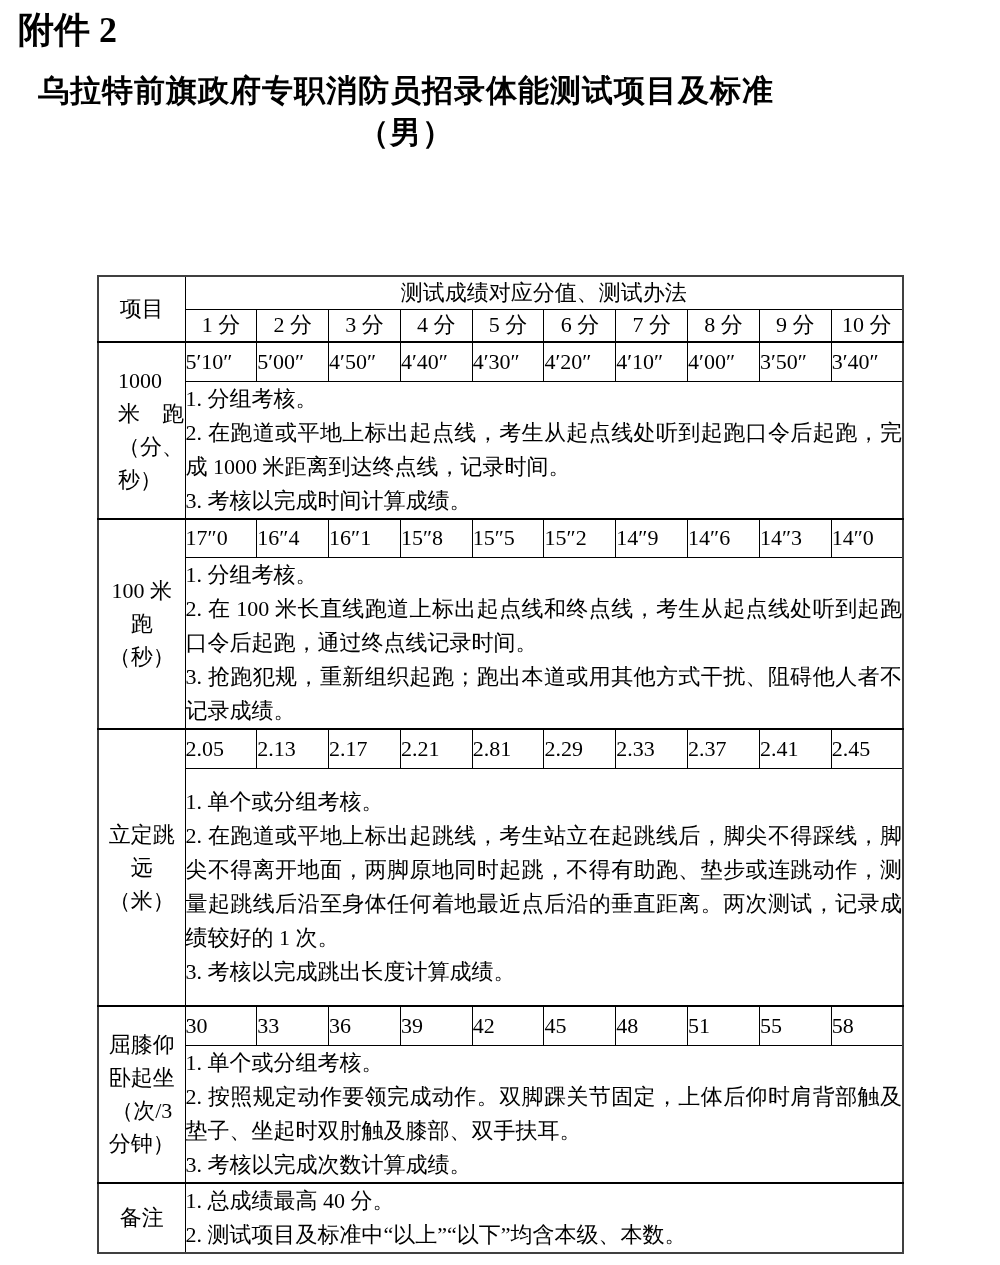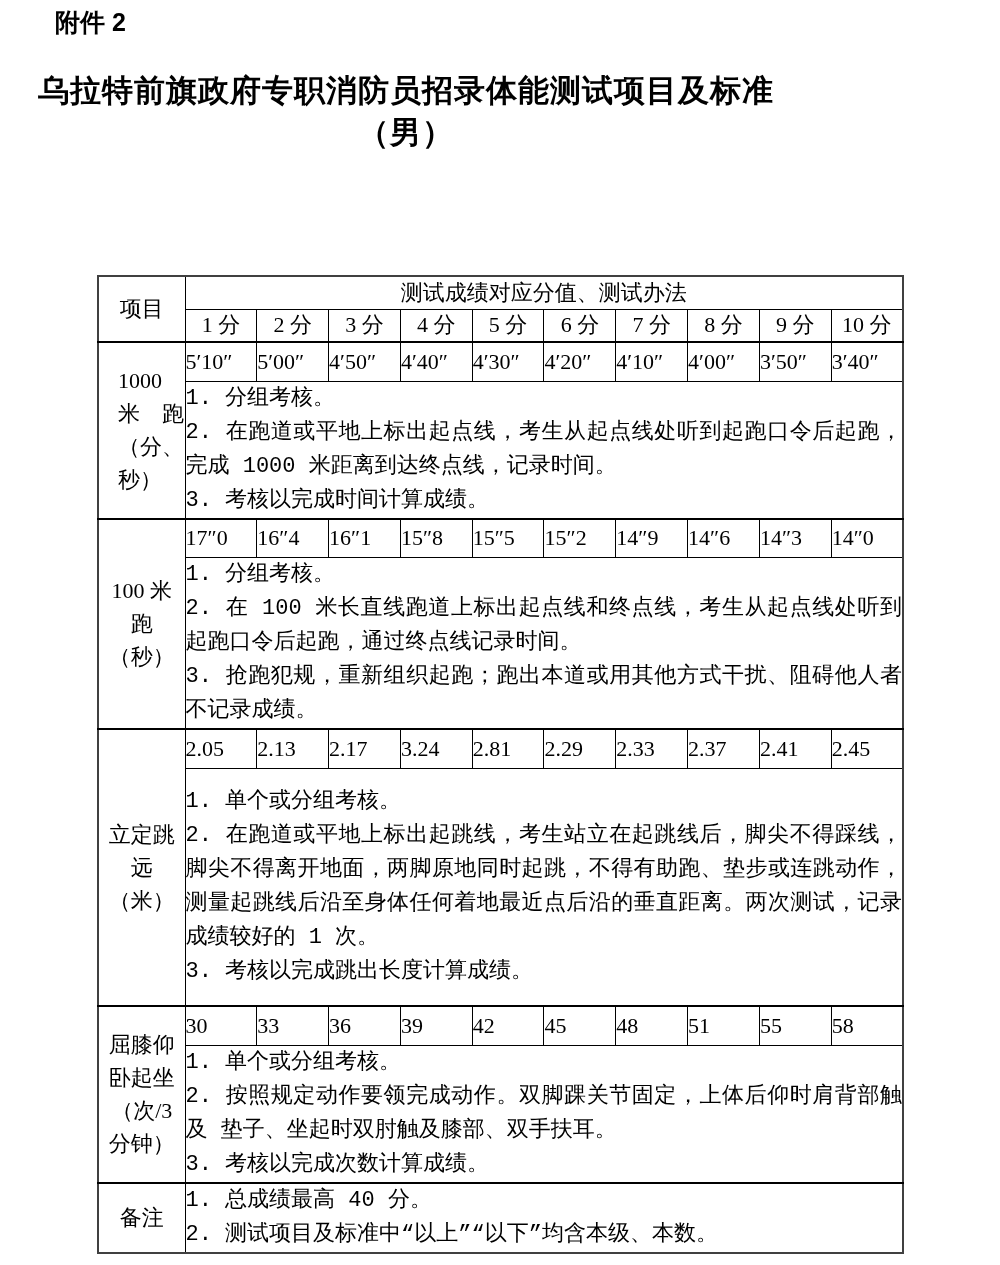--- a/index.html
+++ b/index.html
@@ -7,22 +7,22 @@
     margin: 0; padding: 0;
     width: 1000px; height: 1265px;
     background: #ffffff;
     color: #000000;
     font-family: "Liberation Serif", "DejaVu Serif", serif;
   }
   .page { width: 1000px; height: 1265px; overflow: hidden; position: relative; }
 
   .attachment-label {
     position: absolute; left: 18px; top: 6px;
-    font-family: Liberation Sans, sans-serif;
-    font-weight: bold; font-size: 25px; margin-left: 37px;
+    font-family: Liberation Serif, serif;
+    font-weight: bold; font-size: 36px;
   }
   .doc-title {
     position: absolute; left: 0; top: 70px; width: 812px;
     text-align: center;
     font-family: "Liberation Sans", "DejaVu Sans", sans-serif;
     font-weight: bold; font-size: 31px;
     letter-spacing: 1px;
   }
 
   table.std-table {
@@ -48,21 +48,20 @@
     white-space: pre-line;
     line-height: 33px;
     padding: 2px 4px;
   }
   .label-cell.left { text-align: left; padding-left: 19px; }
   .method-cell {
     white-space: pre-line;
     text-align: justify;
     line-height: 34px;
     padding: 2px 9px 2px 12px;
-    font-family: Liberation Mono, monospace;
   }
   .h-m1 { height: 134px; }
   .h-m2 { height: 168px; }
   .h-m3 { height: 238px; }
   .h-m4 { height: 134px; }
   .h-remark { height: 64px; }
 </style>
 </head>
 <body>
 
@@ -147,21 +146,21 @@
 3. 抢跑犯规，重新组织起跑；跑出本道或用其他方式干扰、阻碍他人者不记录成绩。</td>
     </tr>
 
     <tr class="item-start">
       <td class="label-cell" rowspan="2">立定跳
 远
 （米）</td>
       <td class="score-cell">2.05</td>
       <td class="score-cell">2.13</td>
       <td class="score-cell">2.17</td>
-      <td class="score-cell">3.24</td>
+      <td class="score-cell">2.21</td>
       <td class="score-cell">2.81</td>
       <td class="score-cell">2.29</td>
       <td class="score-cell">2.33</td>
       <td class="score-cell">2.37</td>
       <td class="score-cell">2.41</td>
       <td class="score-cell">2.45</td>
     </tr>
     <tr>
       <td class="method-cell h-m3" colspan="10">1. 单个或分组考核。
 2. 在跑道或平地上标出起跳线，考生站立在起跳线后，脚尖不得踩线，脚尖不得离开地面，两脚原地同时起跳，不得有助跑、垫步或连跳动作，测量起跳线后沿至身体任何着地最近点后沿的垂直距离。两次测试，记录成绩较好的 1 次。

